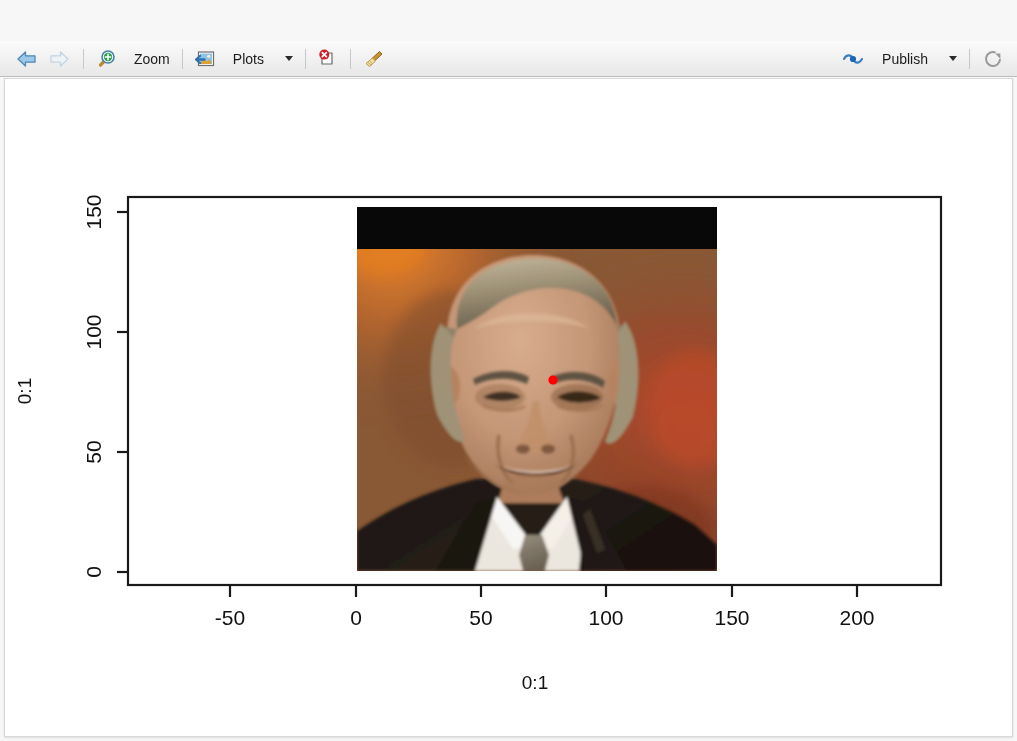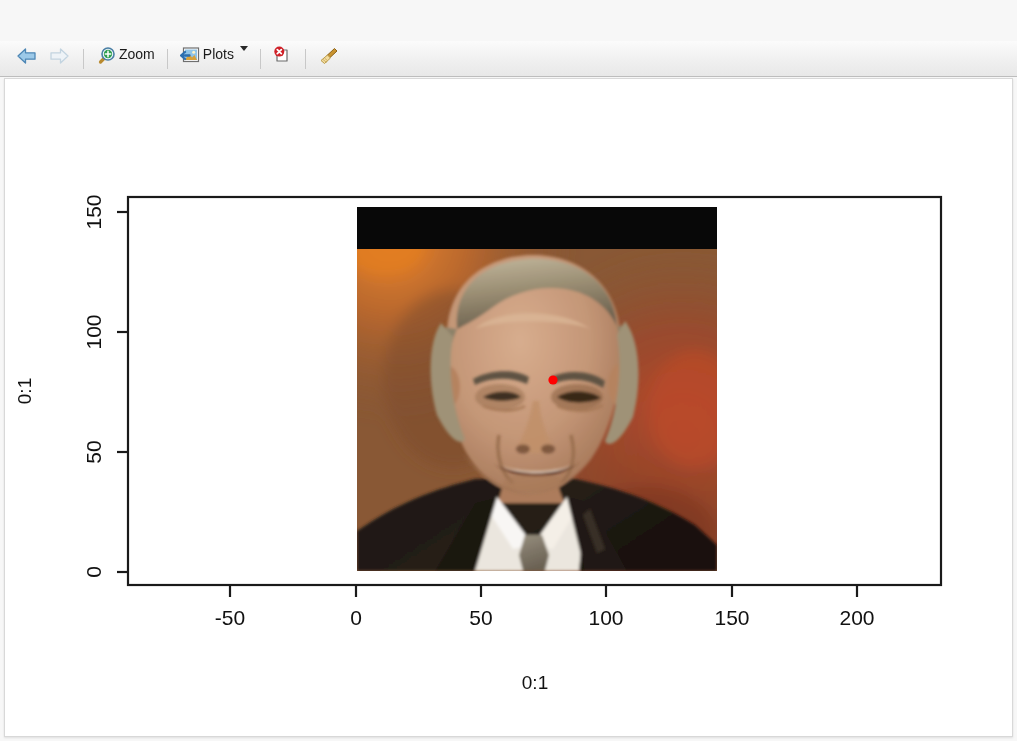--- a/index.html
+++ b/index.html
@@ -97,24 +97,24 @@
   }
   .tb-right {
     position: absolute;
     right: 8px; top: 0;
     height: 35px;
     display: flex;
     align-items: center;
   }
   .tb-item {
     display: flex;
-    align-items: flex-start;
+    align-items: center;
     height: 26px;
     padding: 0 5px;
-    gap: 3px;
+    gap: 18px;
     border-radius: 3px;
     cursor: default;
   }
   .tb-label {
     font-size: 14px;
     color: #1b1b1b;
     white-space: nowrap;
   }
   .tb-sep {
     width: 1px;
@@ -231,20 +231,40 @@
 
       <div class="tb-item">
         <svg width="22" height="20" viewBox="0 0 22 20">
           <path d="M16.5 2.5 L19 5 L11.5 12 L9 9.5 Z" fill="#c9932f" stroke="#8d6318" stroke-width="1"></path>
           <path d="M9.5 9 L12.5 12 L6.5 17.5 L3 14.5 Z" fill="#f4dda0" stroke="#b99a48" stroke-width="1" stroke-linejoin="round"></path>
           <path d="M5 13.5 L8.6 16.5 M6.6 12.1 L10 15.2" stroke="#c8a95c" stroke-width="0.9"></path>
         </svg>
       </div>
     </div>
 
+    <div class="tb-right">
+      <div class="tb-item">
+        <svg width="22" height="16" viewBox="0 0 22 16">
+          <path d="M2 8 C4.5 3.2, 9 3.2, 11.5 8" fill="none" stroke="#3a7fc1" stroke-width="2.1" stroke-linecap="round"></path>
+          <path d="M10.5 8 C13 12.8, 17.5 12.8, 20 8" fill="none" stroke="#3a7fc1" stroke-width="2.1" stroke-linecap="round"></path>
+          <circle cx="11" cy="8" r="3.1" fill="#1c64b5"></circle>
+        </svg>
+        <span class="tb-label">Publish</span>
+        <span class="caret"></span>
+      </div>
+
+      <div class="tb-sep"></div>
+
+      <div class="tb-item">
+        <svg width="22" height="22" viewBox="0 0 22 22">
+          <path d="M18 11 A7 7 0 1 1 13.6 4.5" fill="none" stroke="#9a9a9a" stroke-width="2"></path>
+          <path d="M18.4 11 L18.4 5.6 L13.2 5.6 Z" fill="#9a9a9a"></path>
+        </svg>
+      </div>
+    </div>
   </div>
 
   <div class="panel">
     <div class="plotsvgwrap">
       <svg class="plot" width="1007" height="657" viewBox="0 0 1007 657">
 
         <defs>
           <clipPath id="imgclip">
             <rect x="352" y="128" width="360" height="364"></rect>
           </clipPath>

